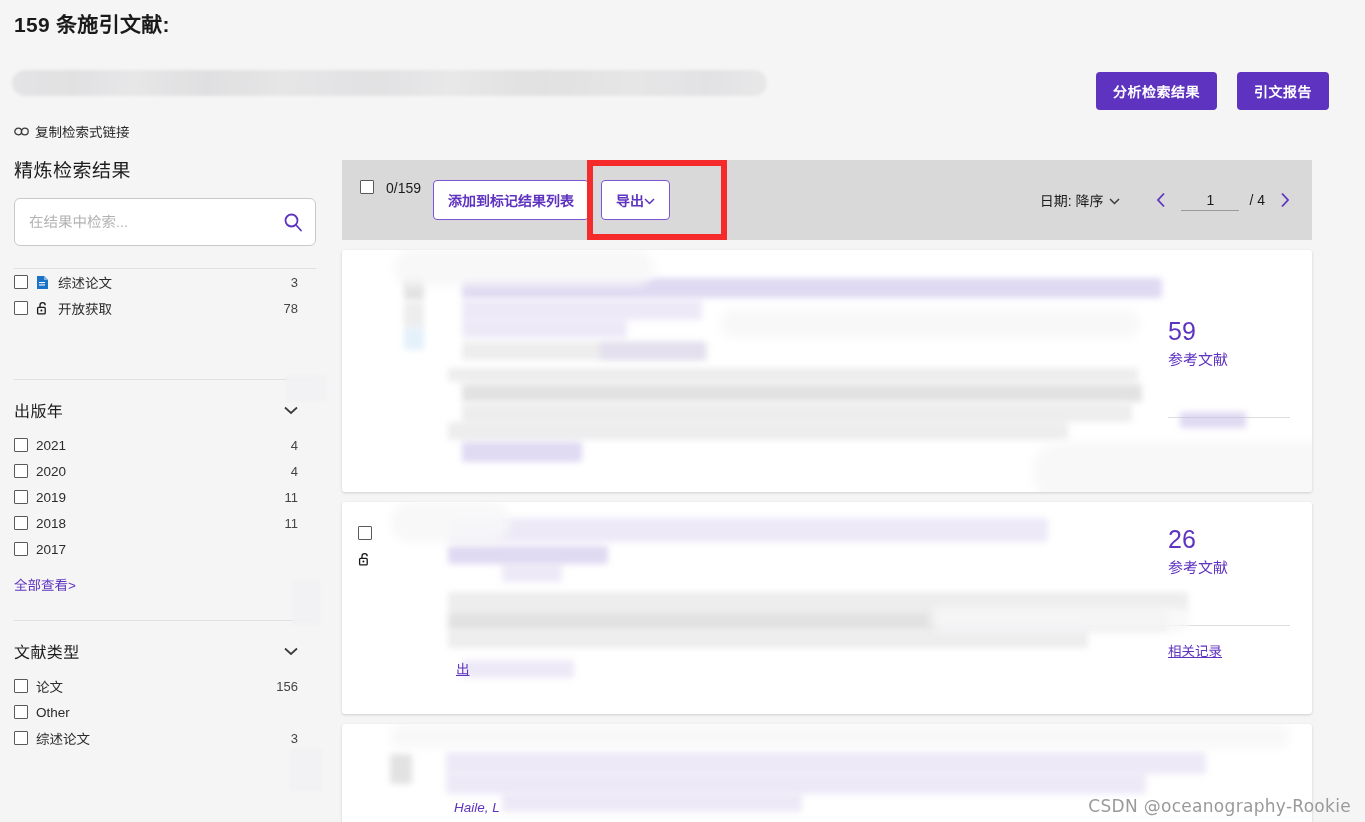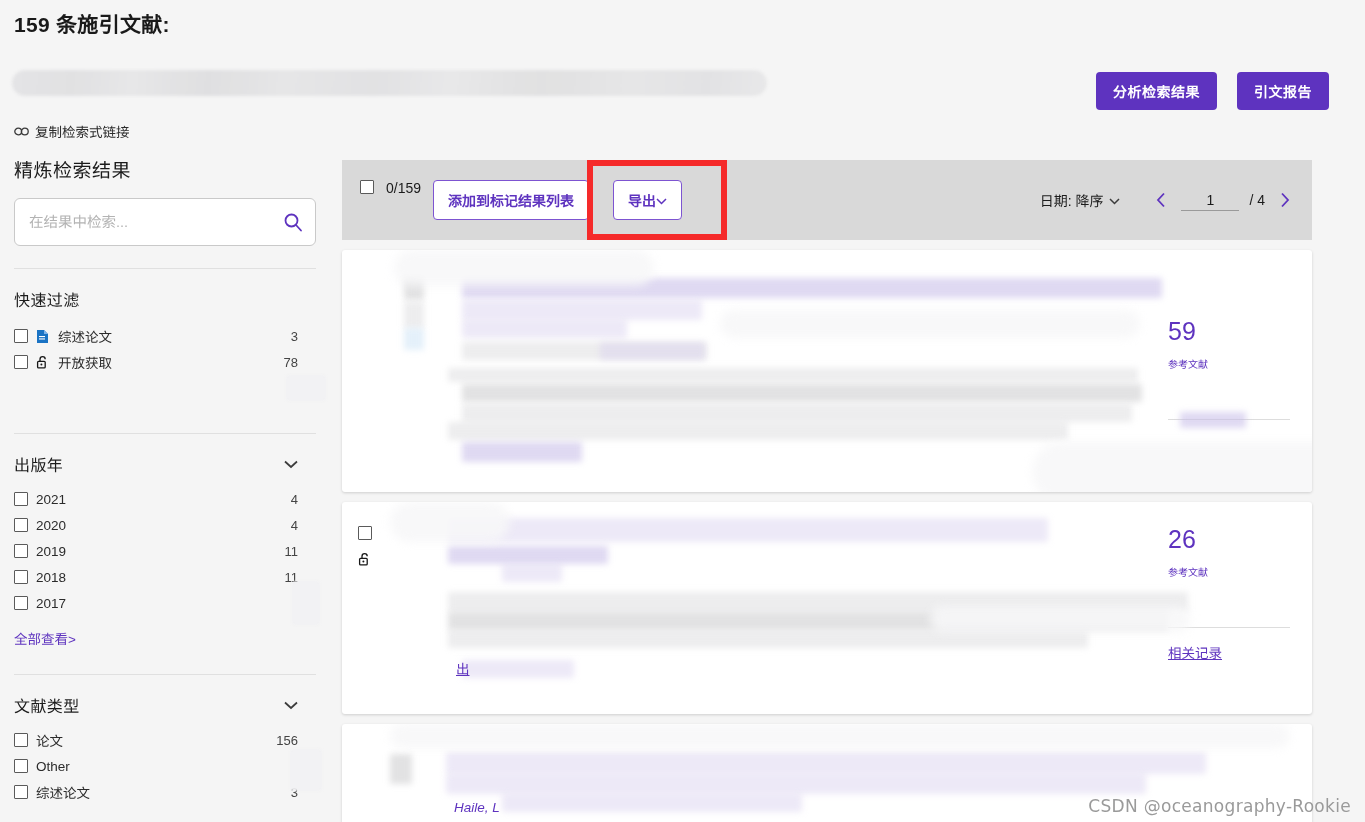--- a/index.html
+++ b/index.html
@@ -129,21 +129,21 @@
     position: relative;
   }
   .tb-left { display: flex; align-items: flex-start; gap: 12px; }
   .tb-count { font-size: 14px; color: #1b1b1b; }
   .btn-outline {
     background: #fff; color: #5e33bf;
     border: 1px solid #7d54d1; border-radius: 4px;
     font-family: inherit; font-size: 14px; font-weight: bold;
     padding: 9px 14px; cursor: pointer; white-space: nowrap;
   }
-  .btn-outline.with-chev { display: flex; align-items: center; gap: 0; margin-left: 12px; }
+  .btn-outline.with-chev { display: flex; align-items: center; gap: 0; }
   .tb-right {
     margin-left: auto; display: flex; align-items: center; gap: 32px;
   }
   .sort-ctl {
     display: flex; align-items: center; gap: 6px;
     font-size: 14px; color: #1b1b1b; cursor: pointer;
   }
   .pager { display: flex; align-items: center; gap: 10px; }
   .pg-arrow { background: none; border: none; cursor: pointer; line-height: 0; padding: 2px 4px; }
   .pg-input {
@@ -176,21 +176,21 @@
     width: 48px; padding: 24px 0 0 16px;
     display: flex; flex-direction: column; gap: 12px; align-items: flex-start;
   }
   .card-body { flex: 1; padding: 18px 12px 10px 0; position: relative; }
   .card-right {
     width: 180px; padding: 68px 0 0 36px; position: relative;
   }
   .refcount {
     font-size: 25px; color: #5e33bf; line-height: 1.1;
   }
-  .reflabel { font-size: 10px; color: #5e33bf; margin-top: 10px; }
+  .reflabel { font-size: 15px; color: #5e33bf; margin-top: 2px; }
   .rightsep { height: 1px; background: #ddd; margin: 48px 0 0 0; width: 122px; }
   .relrec {
     display: inline-block; margin-top: 14px;
     font-size: 13.5px; color: #5e33bf;
     text-decoration: underline; cursor: pointer;
   }
 
   
   .blur-line {
     position: absolute; border-radius: 2px; filter: blur(3px);
@@ -261,21 +261,20 @@
       <button class="search-icon-btn">
         <svg width="20" height="20" viewBox="0 0 20 20">
           <circle cx="8.5" cy="8.5" r="6" fill="none" stroke="#5e33bf" stroke-width="1.8"></circle>
           <line x1="13" y1="13" x2="18" y2="18.5" stroke="#5e33bf" stroke-width="1.8" stroke-linecap="round"></line>
         </svg>
       </button>
     </div>
 
     <div class="divider"></div>
 
-    <div class="sect-title">快速过滤</div>
 
     <div class="filter-row">
       <span class="cb"></span>
       <span class="doc-icon">
         <svg width="13" height="15" viewBox="0 0 13 15">
           <path d="M1 1h7l4 4v9H1z" fill="#1a73c4"></path>
           <path d="M8 1v4h4" fill="#7fb3e8"></path>
           <rect x="3" y="7" width="6" height="1.1" fill="#fff"></rect>
           <rect x="3" y="9.4" width="6" height="1.1" fill="#fff"></rect>
         </svg>

